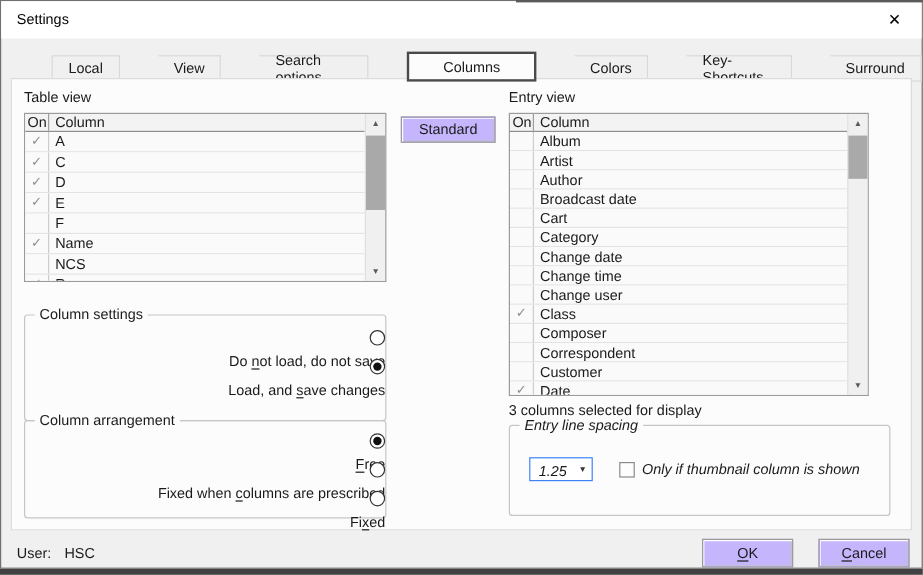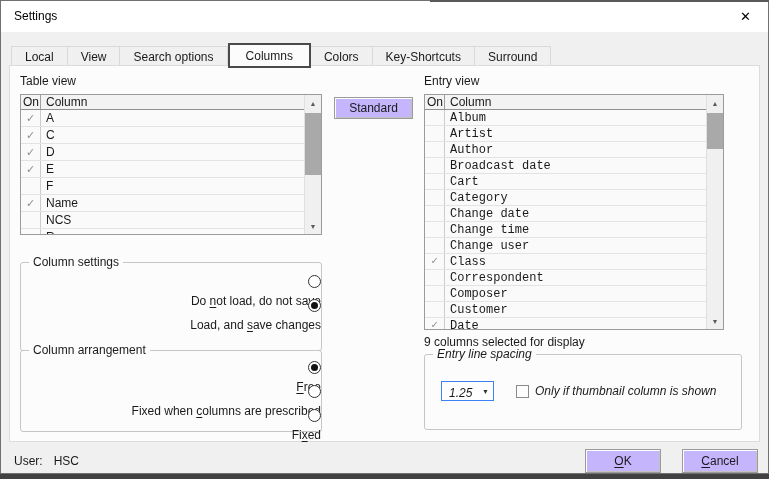--- a/index.html
+++ b/index.html
@@ -22,26 +22,26 @@
   .title { position: absolute; left: 13px; top: 8px; font-size: 12px; color: #000; text-align: center; }
   .close-btn {
     position: absolute; right: 0; top: 0; width: 45px; height: 31px;
     display: flex; align-items: center; justify-content: center;
     font-size: 13px; color: #000; cursor: default;
   }
 
   .tab-strip { position: absolute; left: 10px; top: 42px; display: flex; align-items: flex-end; }
   .tab {
     height: 22px; padding: 0 13px; display: flex; align-items: center;
-    background: #f0f0f0; border: 1px solid #d9d9d9; border-left: none; color: #1a1a1a;
+    background: #f0f0f0; border: 1px solid #d9d9d9; border-left: none; color: #1a1a1a; margin-left: 32px;
   }
   .tab:first-child { border-left: 1px solid #d9d9d9; }
   .tab.selected {
     background: #fcfcfc; border: 2px solid #4a4a4a; height: 25px; position: relative; z-index: 2;
-    padding: 0 16px;
+    padding: 0 28px;
   }
 
   .tabpage {
     position: absolute; left: 8px; top: 64px; width: 751px; height: 377px;
     background: #fcfcfc; border: 1px solid #dcdcdc;
   }
   .page-label { position: absolute; }
   .lbl-tableview { left: 10px; top: 8px; }
   .lbl-entryview { left: 414px; top: 8px; }
 
@@ -58,21 +58,21 @@
     border-bottom: 1px solid #8f8f8f; align-items: flex-start;
   }
   .t-header .t-cell-on { border-right: 1px solid #9e9e9e; padding-left: 2px; justify-content: flex-start; }
   .t-cell-on {
     width: 20px; height: 100%; flex: none; display: flex; align-items: center; justify-content: center;
     border-right: 1px solid #cccccc;
   }
   .t-cell-col { flex: 1; padding-left: 5px; display: flex; align-items: center; }
   .trow { display: flex; flex: none; border-bottom: 1px solid #e3e3e3; background: #fafafa; }
   #table-view .trow { height: 17px; }
-  #entry-view .trow { height: 16px; font-family: Liberation Mono, monospace; }
+  #entry-view .trow { height: 16px; }
   .check { color: #8f8f8f; font-size: 11px; line-height: 1; }
 
   .vscroll {
     width: 17px; flex: none; background: #f0f0f0; border-left: 1px solid #e0e0e0;
     display: flex; flex-direction: column;
   }
   .sb-btn { height: 16px; flex: none; display: flex; align-items: center; justify-content: center;
     font-size: 7px; color: #5a5a5a; }
   .sb-track { flex: 1; position: relative; }
   .sb-thumb { position: absolute; left: 0; width: 100%; background: #a9a9a9; }
@@ -254,25 +254,25 @@
               <div class="t-cell-col">Change user</div>
             </div>
             <div class="trow">
               <div class="t-cell-on">
                 <span class="check">✓</span>
               </div>
               <div class="t-cell-col">Class</div>
             </div>
             <div class="trow">
               <div class="t-cell-on"></div>
+              <div class="t-cell-col">Composer</div>
+            </div>
+            <div class="trow">
+              <div class="t-cell-on"></div>
               <div class="t-cell-col">Correspondent</div>
-            </div>
-            <div class="trow">
-              <div class="t-cell-on"></div>
-              <div class="t-cell-col">Composer</div>
             </div>
             <div class="trow">
               <div class="t-cell-on"></div>
               <div class="t-cell-col">Customer</div>
             </div>
             <div class="trow">
               <div class="t-cell-on">
                 <span class="check">✓</span>
               </div>
               <div class="t-cell-col">Date</div>
@@ -281,21 +281,21 @@
       </div>
       <div class="vscroll">
         <div class="sb-btn">▲</div>
         <div class="sb-track">
           <div class="sb-thumb thumb-b"></div>
         </div>
         <div class="sb-btn">▼</div>
       </div>
     </div>
 
-    <div class="entry-status">9 columns selected for display</div>
+    <div class="entry-status">3 columns selected for display</div>
 
     <div class="grp" id="grp-colsettings">
       <div class="grp-title">Column settings</div>
     <div class="opt">
           <span class="radio"></span>
           <span>Do <u>n</u>ot load, do not save</span>
         </div>
         <div class="opt">
           <span class="radio checked"></span>
           <span>Load, and <u>s</u>ave changes</span>

